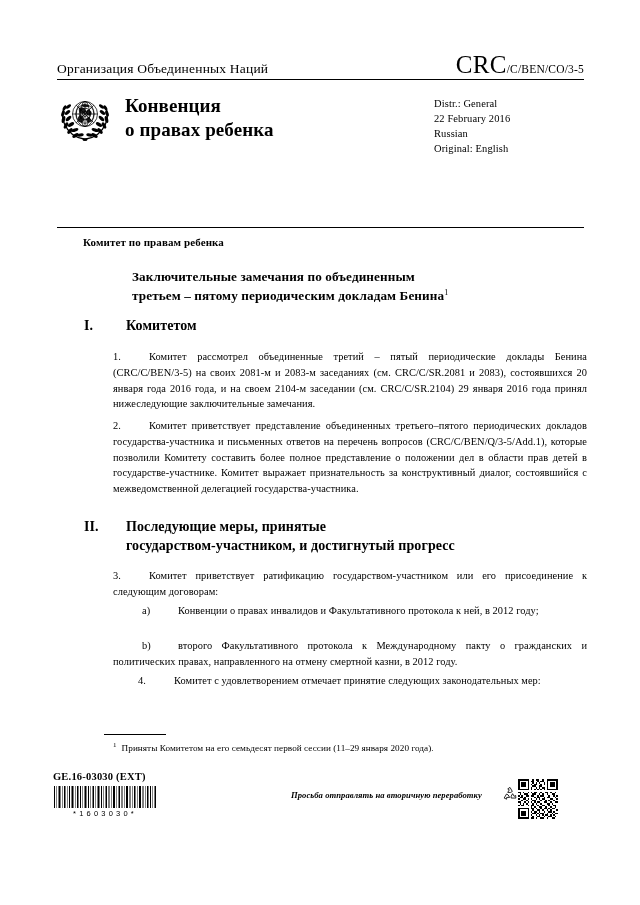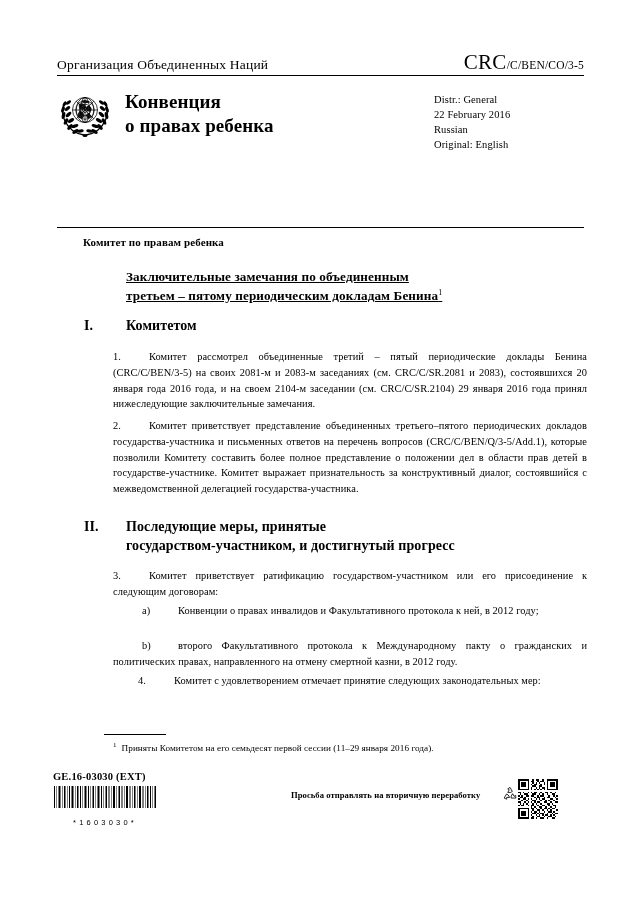--- a/index.html
+++ b/index.html
@@ -41,21 +41,21 @@
     letter-spacing: 0.2px;
     line-height: 1.1;
     white-space: nowrap;
   }
   .symbol-block {
     white-space: nowrap;
     text-align: right;
     line-height: 1;
   }
   .symbol-main {
-    font-size: 21px;
+    font-size: 25px;
     letter-spacing: 0.3px;
   }
   .symbol-rest {
     font-size: 11.5px;
     letter-spacing: 0.2px;
   }
   .rule-thin {
     border-bottom: 1.1px solid #000;
     width: 100%;
   }
@@ -102,28 +102,27 @@
     left: 57px;
     top: 236px;
     font-weight: bold;
     font-size: 11px;
     letter-spacing: 0.1px;
     margin-left: 26px;
   }
 
   .doc-title {
     position: absolute;
-    left: 126px;
+    left: 132px;
     top: 268px;
     width: 400px;
     font-weight: bold;
     font-size: 13.2px;
     line-height: 1.42;
     letter-spacing: 0.1px;
-    text-decoration: underline;
   }
   .doc-title div { white-space: nowrap; }
   .fn-ref {
     font-size: 8px;
     vertical-align: super;
     font-weight: normal;
   }
 
   .sec {
     position: absolute;
@@ -207,31 +206,32 @@
   }
   .barcode {
     width: 104px;
     height: 22px;
     display: block;
   }
   .barcode-digits {
     font-size: 7.5px;
     letter-spacing: 3.2px;
     text-align: center;
-    margin-top: 10px;
+    margin-top: 1px;
     font-family: "Liberation Sans", sans-serif;
   }
   .recycle-note {
     position: absolute;
     left: 291px;
     top: 790px;
     font-size: 8.6px;
     font-weight: bold;
     letter-spacing: 0.05px;
     white-space: nowrap;
+    font-style: italic;
   }
   .recycle-icon {
     position: absolute;
     left: 501px;
     top: 785px;
     width: 18px;
     height: 18px;
   }
   .qr {
     position: absolute;
@@ -377,21 +377,21 @@
   <div class="para" id="pb">
     <span class="marker alpha">b)</span><span>второго Факультативного протокола к Международному пакту о гражданских и политических правах, направленного на отмену смертной казни, в 2012 году.</span>
   </div>
 
   <div class="para" id="p4">
     <span class="marker">4.</span><span>Комитет с удовлетворением отмечает принятие следующих законодательных мер:</span>
   </div>
 
   <div class="fn-rule"></div>
   <div class="footnote">
-    <sup>1</sup><span>Приняты Комитетом на его семьдесят первой сессии (11–29 января 2016 года).</span>
+    <sup>1</sup><span>Приняты Комитетом на его семьдесят первой сессии (11–29 января 2020 года).</span>
   </div>
 
   <div class="gecode">GE.16-03030  (EXT)</div>
 
   <div class="barcode-wrap">
     <svg class="barcode" viewBox="0 0 208 44" preserveAspectRatio="none">
       <g fill="#000">
         <rect x="2" y="0" width="2" height="44"></rect>
         <rect x="7" y="0" width="1" height="44"></rect>
         <rect x="11" y="0" width="4" height="44"></rect>

